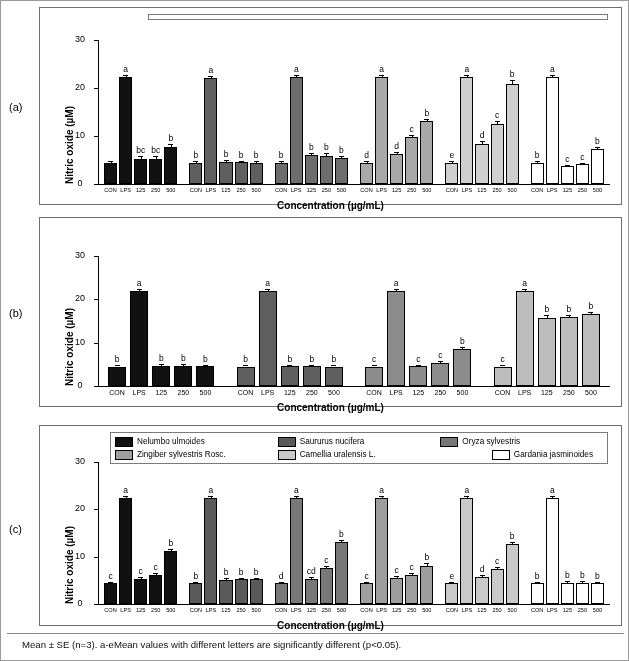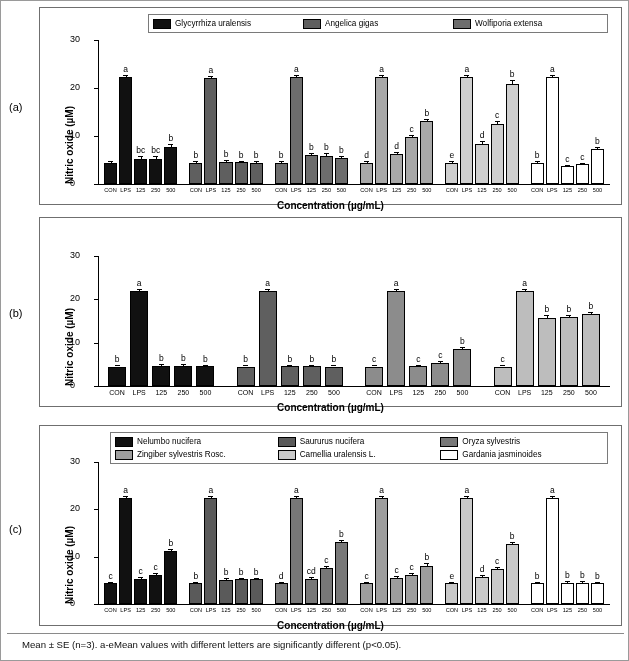--- a/index.html
+++ b/index.html
@@ -10,52 +10,38 @@
   .chart-wrap{position:relative;width:100%;height:100%;}
   .legend{position:absolute;box-sizing:border-box;border:1px solid #7a7a7a;background:#fff;}
   .legend-row{display:flex;align-items:center;height:13px;}
   .legend-item{display:flex;align-items:center;margin-right:10px;}
   .swatch{width:16px;height:8px;border:1px solid #000;margin-right:4px;display:inline-block;}
   .legend-text{font-size:8.2px;white-space:nowrap;}
   .ylabel{position:absolute;transform:rotate(-90deg);transform-origin:left top;font-size:10px;font-weight:bold;white-space:nowrap;}
   .xlabel{position:absolute;font-size:10px;font-weight:bold;text-align:center;width:100%;left:0;}
   .axis{position:absolute;background:#000;}
   .tick{position:absolute;background:#000;width:4px;height:1px;}
-  .ytick-label{position:absolute;font-size:9px;text-align:left;width:20px;}
+  .ytick-label{position:absolute;font-size:9px;text-align:center;width:20px;}
   .bar{position:absolute;bottom:0;border:1px solid #000;box-sizing:border-box;}
   .err{position:absolute;width:1px;background:#000;}
   .errcap{position:absolute;height:1px;background:#000;}
   .blabel{position:absolute;font-size:8.5px;text-align:center;}
   .gtick-label{position:absolute;font-size:7px;text-align:center;white-space:nowrap;}
   .caption{position:absolute;left:21px;font-size:9.6px;color:#111;}
   .hr{position:absolute;background:#8a8a8a;height:1px;}
 </style>
 </head>
 <body>
 
 <div class="page">
 
   <div class="panel-label" style="top:100px;">(a)</div>
   <div class="panel" id="panel-a" style="position:absolute;left:38px;top:6px;width:583px;height:198px;">
     <div class="chart-wrap" id="wrap-a">
         <div class="legend" style="left: 108px; top: 6px; width: 460px; padding: 2px 4px;">
-          <div class="legend-row">
-            <div class="legend-item" style="width: 150px;">
-              <span class="swatch" style="background: rgb(17, 17, 17);"></span>
-              <span class="legend-text">Glycyrrhiza uralensis</span>
-            </div>
-            <div class="legend-item" style="width: 150px;">
-              <span class="swatch" style="background: rgb(95, 95, 95);"></span>
-              <span class="legend-text">Angelica gigas</span>
-            </div>
-            <div class="legend-item" style="width: 150px;">
-              <span class="swatch" style="background: rgb(109, 109, 109);"></span>
-              <span class="legend-text">Wolfiporia extensa</span>
-            </div>
-          </div>
         </div>
         <div class="ylabel" style="left: 24px; top: 176px;">Nitric oxide (µM)</div>
         <div class="axis" style="left: 58px; top: 176px; width: 512px; height: 1px;"></div>
         <div class="axis" style="left: 58px; top: 32px; width: 1px; height: 144px;"></div>
         <div class="tick" style="left: 54px; top: 176px;"></div>
         <div class="ytick-label" style="left: 30px; top: 170px;">0</div>
         <div class="tick" style="left: 54px; top: 128px;"></div>
         <div class="ytick-label" style="left: 30px; top: 122px;">10</div>
         <div class="tick" style="left: 54px; top: 80px;"></div>
         <div class="ytick-label" style="left: 30px; top: 74px;">20</div>
@@ -332,41 +318,41 @@
       </div>
   </div>
 
   <div class="panel-label" style="top:522px;">(c)</div>
   <div class="panel" id="panel-c" style="position:absolute;left:38px;top:424px;width:583px;height:201px;">
     <div class="chart-wrap" id="wrap-c">
         <div class="legend" style="left: 70px; top: 6px; width: 498px; padding: 2px 4px;">
           <div class="legend-row">
             <div class="legend-item" style="width: 163px;">
               <span class="swatch" style="background: rgb(17, 17, 17);"></span>
-              <span class="legend-text">Nelumbo nucifera</span>
+              <span class="legend-text">Nelumbo ulmoides</span>
             </div>
             <div class="legend-item" style="width: 163px;">
               <span class="swatch" style="background: rgb(90, 90, 90);"></span>
               <span class="legend-text">Saururus nucifera</span>
             </div>
             <div class="legend-item" style="width: 163px;">
               <span class="swatch" style="background: rgb(120, 120, 120);"></span>
               <span class="legend-text">Oryza sylvestris</span>
             </div>
           </div>
           <div class="legend-row">
             <div class="legend-item" style="width: 163px;">
               <span class="swatch" style="background: rgb(158, 158, 158);"></span>
               <span class="legend-text">Zingiber sylvestris Rosc.</span>
             </div>
             <div class="legend-item" style="width: 163px;">
               <span class="swatch" style="background: rgb(201, 201, 201);"></span>
               <span class="legend-text">Camellia uralensis L.</span>
             </div>
-            <div class="legend-item" style="width: 163px;">
+            <div class="legend-item" style="width: 163px; justify-content: flex-end;">
               <span class="swatch" style="background: rgb(255, 255, 255);"></span>
               <span class="legend-text">Gardania jasminoides</span>
             </div>
           </div>
         </div>
         <div class="ylabel" style="left: 24px; top: 178px;">Nitric oxide (µM)</div>
         <div class="axis" style="left: 58px; top: 178px; width: 512px; height: 1px;"></div>
         <div class="axis" style="left: 58px; top: 36px; width: 1px; height: 142px;"></div>
         <div class="tick" style="left: 54px; top: 178px;"></div>
         <div class="ytick-label" style="left: 30px; top: 172px;">0</div>

